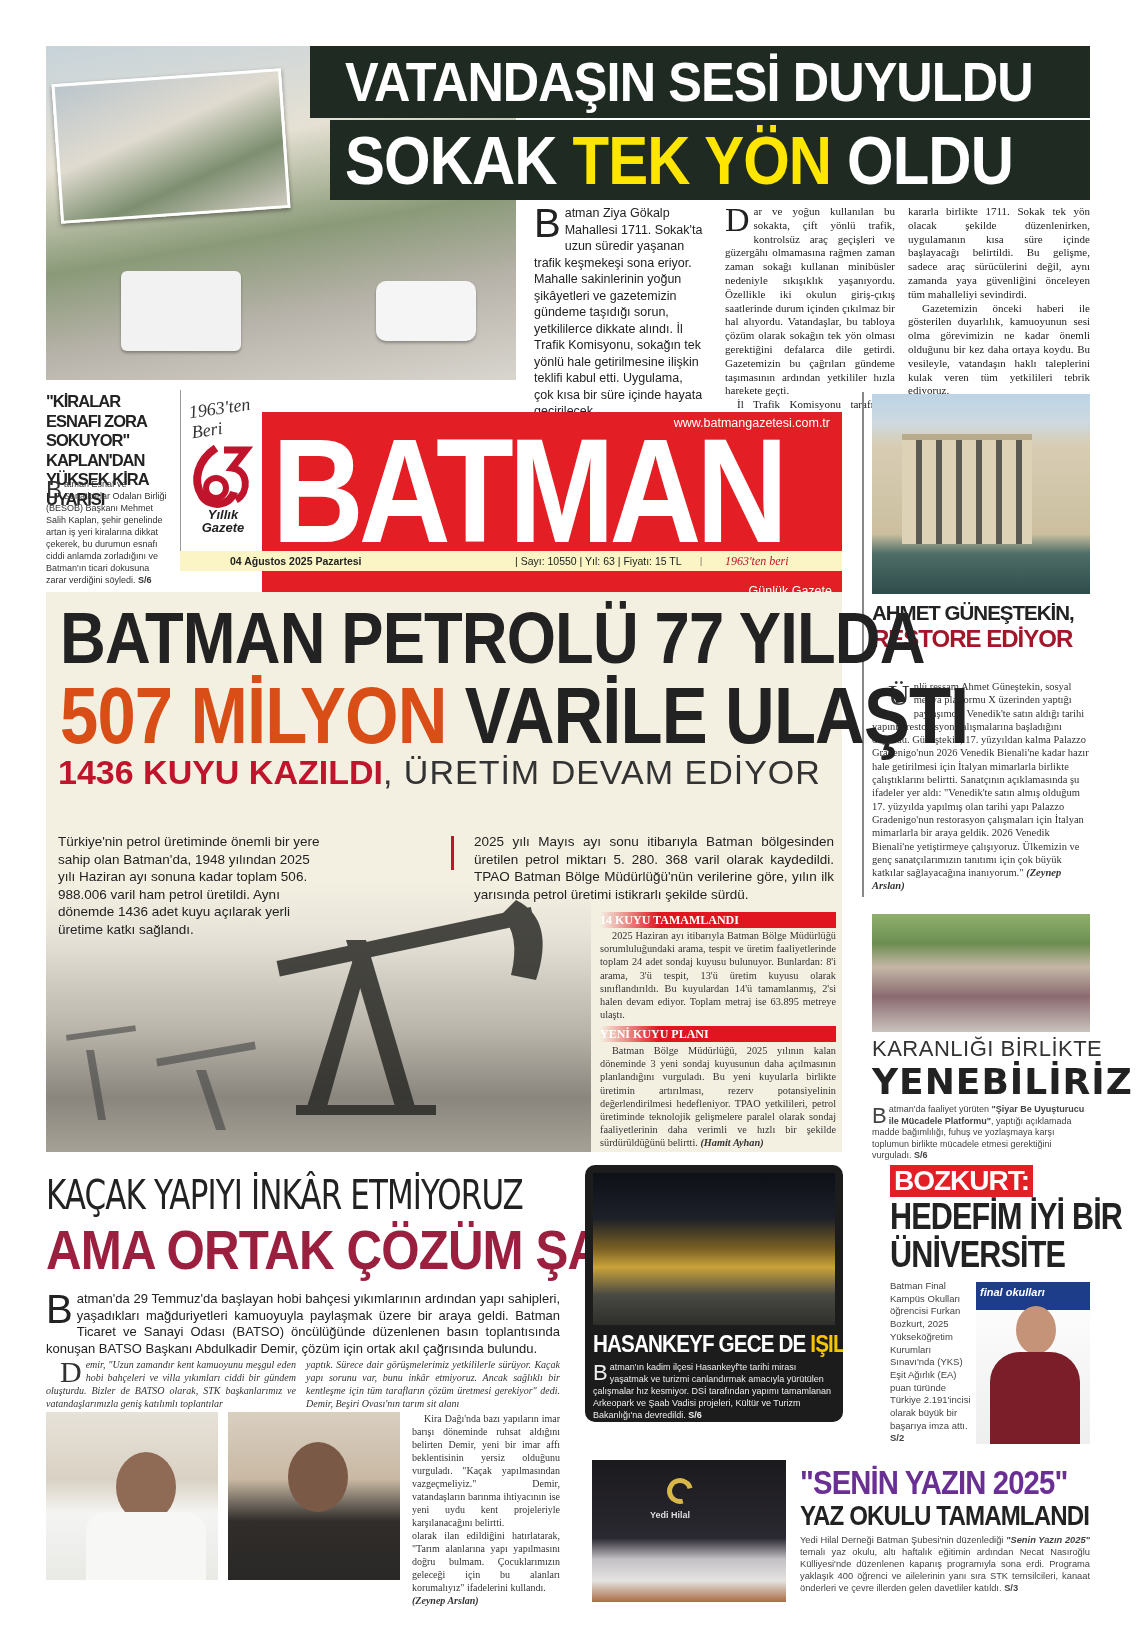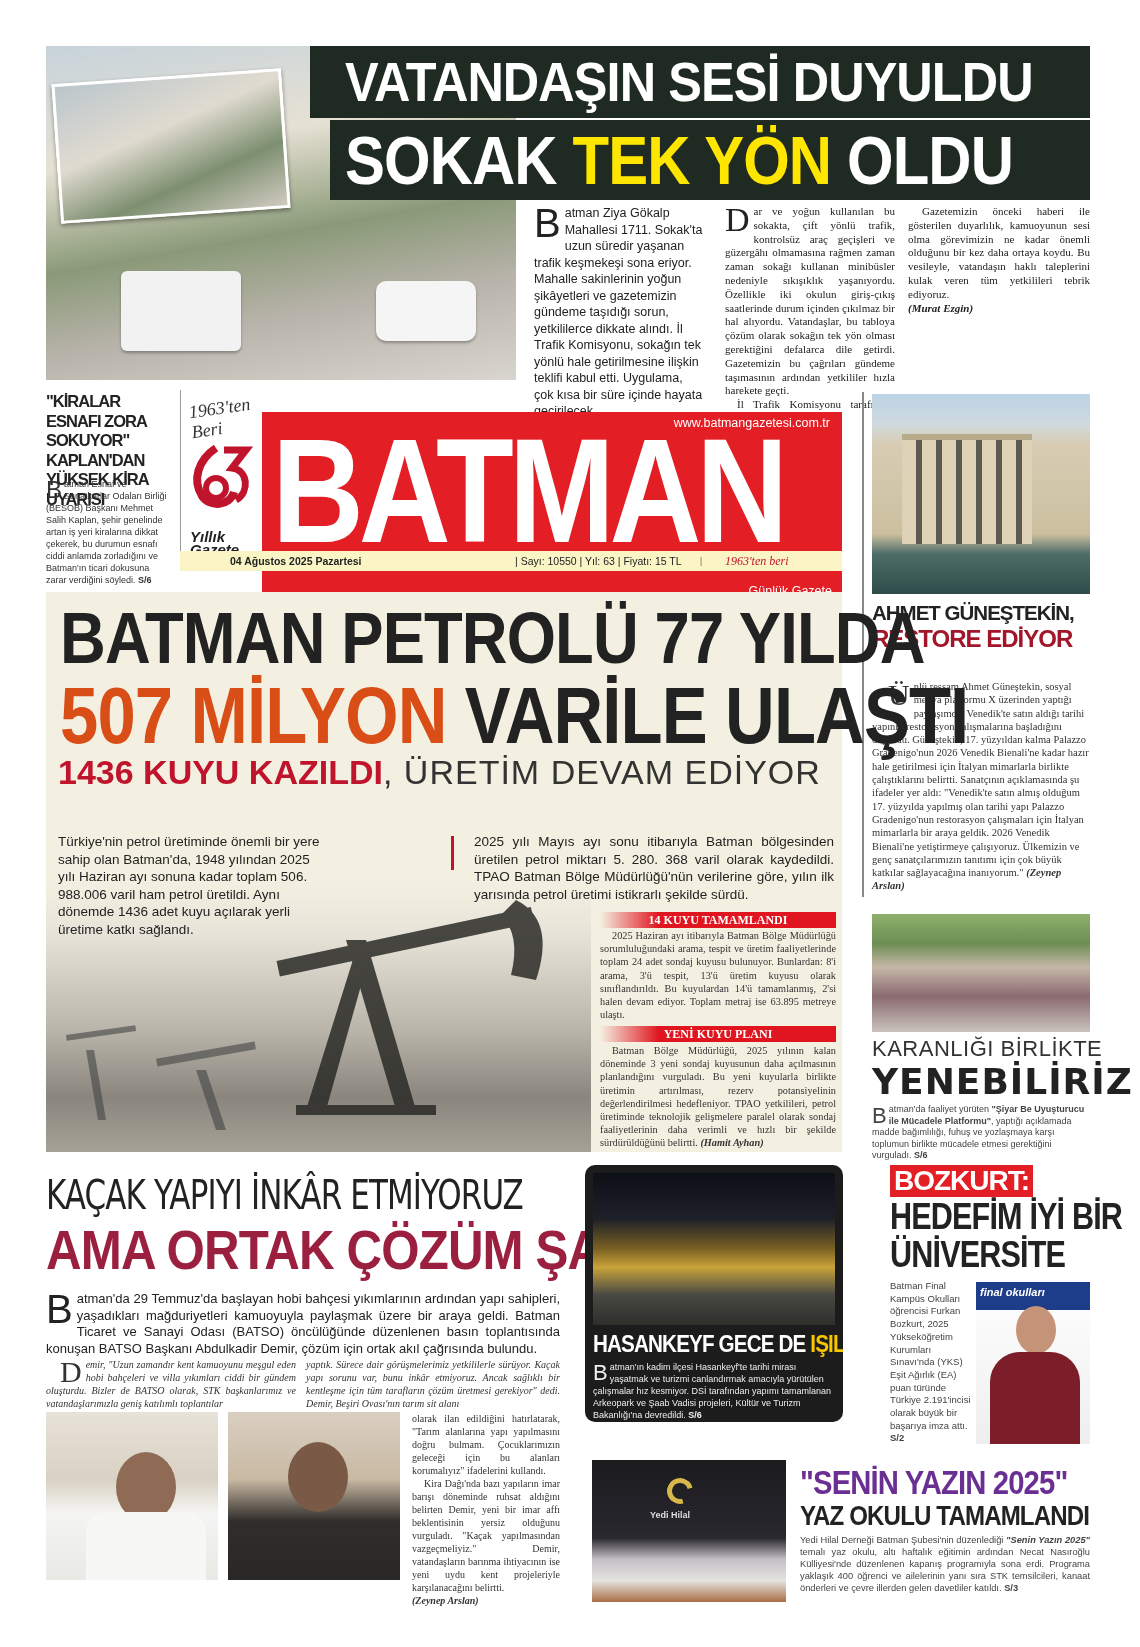--- a/index.html
+++ b/index.html
@@ -3,21 +3,21 @@
 <meta charset="utf-8">
 <style>
 *{box-sizing:border-box;margin:0;padding:0}
 body{width:1140px;height:1647px;background:#fff;font-family:"Liberation Sans",sans-serif;color:#222;position:relative;overflow:hidden}
 .abs{position:absolute}
 .serif{font-family:"Liberation Serif",serif}
 .cond{font-family:"Liberation Sans Narrow","Liberation Sans",sans-serif;font-weight:bold;letter-spacing:-1px}
 .photo{background:linear-gradient(160deg,#9aa9b0 0%,#d8d4c8 40%,#7b8a6a 70%,#bfb7a6 100%)}
 .hl-bar{background:#1f2b22;color:#fff}
 .drop{float:left;font-size:42px;line-height:34px;margin:2px 4px 0 0;font-weight:normal}
-.redband{background:linear-gradient(90deg,rgba(226,20,30,0) 0%,#e0151f 25%,#e0151f 100%);color:#fff;text-align:center;font-family:"Liberation Serif",serif;font-weight:bold;font-size:12px;height:16px;line-height:16px}
+.redband{background:linear-gradient(90deg,rgba(226,20,30,0) 0%,#e0151f 25%,#e0151f 100%);color:#fff;font-family:"Liberation Serif",serif;font-weight:bold;font-size:12px;height:16px;line-height:16px}
 .vline{background:#888;width:2px}
 .cream{background:#f4f0e1}
 </style>
 </head>
 <body>
 
 <div class="abs photo" style="left:46px;top:46px;width:470px;height:334px;background:linear-gradient(170deg,#c7d3da 0%,#e6e1d4 30%,#8a9a78 55%,#b8b3aa 75%,#d9d6cf 100%);">
   <div class="abs" style="left:10px;top:30px;width:230px;height:140px;background:linear-gradient(160deg,#bbc6cc,#e0dbd0 40%,#7d8f70 70%,#cfcac0);border:3px solid #fff;transform:rotate(-4deg);box-shadow:0 2px 4px rgba(0,0,0,.4)"></div>
   <div class="abs" style="left:75px;top:225px;width:120px;height:80px;background:#f2f2f2;border-radius:6px;box-shadow:0 2px 3px rgba(0,0,0,.3)"></div>
   <div class="abs" style="left:330px;top:235px;width:100px;height:60px;background:#f5f5f5;border-radius:10px;box-shadow:0 2px 3px rgba(0,0,0,.3)"></div>
@@ -32,40 +32,41 @@
 </div>
 
 <div class="abs" style="left:534px;top:205px;width:170px;font-size:12.5px;line-height:16.5px;color:#222">
   <span class="drop" style="font-size:40px;line-height:32px">B</span><span>atman Ziya Gökalp Mahallesi 1711. Sokak'ta uzun süredir yaşanan trafik keşmekeşi sona eriyor. Mahalle sakinlerinin yoğun şikâyetleri ve gazetemizin gündeme taşıdığı sorun, yetkililerce dikkate alındı. İl Trafik Komisyonu, sokağın tek yönlü hale getirilmesine ilişkin teklifi kabul etti. Uygulama, çok kısa bir süre içinde hayata geçirilecek.</span>
 </div>
 <div class="abs serif" style="left:725px;top:205px;width:170px;font-size:11px;line-height:13.8px;text-align:justify">
   <span class="drop" style="font-size:34px;line-height:26px">D</span><span>ar ve yoğun kullanılan bu sokakta, çift yönlü trafik, kontrolsüz araç geçişleri ve güzergâhı olmamasına rağmen zaman zaman sokağı kullanan minibüsler nedeniyle sıkışıklık yaşanıyordu. Özellikle iki okulun giriş-çıkış saatlerinde durum içinden çıkılmaz bir hal alıyordu. Vatandaşlar, bu tabloya çözüm olarak sokağın tek yön olması gerektiğini defalarca dile getirdi. Gazetemizin bu çağrıları gündeme taşımasının ardından yetkililer hızla harekete geçti.</span>
   <div style="text-indent:12px">İl Trafik Komisyonu tarafından alınan</div>
 </div>
 <div class="abs serif" style="left:908px;top:205px;width:182px;font-size:11px;line-height:13.8px;text-align:justify">
+  <div>kararla birlikte 1711. Sokak tek yön olacak şekilde düzenlenirken, uygulamanın kısa süre içinde başlayacağı belirtildi. Bu gelişme, sadece araç sürücülerini değil, aynı zamanda yaya güvenliğini önceleyen tüm mahalleliyi sevindirdi.</div>
   <div style="text-indent:14px">Gazetemizin önceki haberi ile gösterilen duyarlılık, kamuoyunun sesi olma görevimizin ne kadar önemli olduğunu bir kez daha ortaya koydu. Bu vesileyle, vatandaşın haklı taleplerini kulak veren tüm yetkilileri tebrik ediyoruz.</div>
   <div style="font-style:italic;font-weight:bold">(Murat Ezgin)</div>
 </div>
 
 <div class="abs cond" style="left:46px;top:392px;width:130px;font-size:16.5px;line-height:19.5px;color:#222">"KİRALAR ESNAFI ZORA SOKUYOR" KAPLAN'DAN YÜKSEK KİRA UYARISI</div>
 <div class="abs" style="left:46px;top:478px;width:126px;font-size:9px;line-height:12px;color:#333">
   <span class="drop" style="font-size:24px;line-height:20px;margin-right:2px">B</span><span>atman Esnaf ve Sanatkarlar Odaları Birliği (BESOB) Başkanı Mehmet Salih Kaplan, şehir genelinde artan iş yeri kiralarına dikkat çekerek, bu durumun esnafı ciddi anlamda zorladığını ve Batman'ın ticari dokusuna zarar verdiğini söyledi.</span>
   <b>S/6</b>
 </div>
 <div class="abs vline" style="left:180px;top:390px;height:180px;width:1px;background:#999"></div>
 
 <div class="abs serif" style="left:190px;top:398px;width:62px;font-style:italic;font-size:18px;line-height:20px;color:#333;transform:rotate(-8deg)">1963'ten Beri</div>
 <div class="abs" style="left:188px;top:440px;width:68px;height:70px;">
   <svg width="68" height="70" viewBox="0 0 68 70">
     <path d="M28 8 C10 20 4 40 14 56 C22 68 42 66 46 52" fill="none" stroke="#c0142c" stroke-width="8"></path>
     <path d="M36 10 L58 10 L44 28 C60 30 62 52 48 60" fill="none" stroke="#c0142c" stroke-width="7"></path>
     <circle cx="28" cy="48" r="10" fill="none" stroke="#c0142c" stroke-width="6"></circle>
   </svg>
 </div>
-<div class="abs" style="left:190px;top:530px;width:66px;text-align:left;font-weight:bold;font-style:italic;font-size:15px;line-height:13px;color:#222">
+<div class="abs" style="left:190px;top:508px;width:66px;text-align:center;font-weight:bold;font-style:italic;font-size:13px;line-height:13px;color:#222">
   <div>Yıllık</div>
   <div>Gazete</div>
 </div>
 <div class="abs" style="left:262px;top:412px;width:580px;height:190px;background:#e31e24">
   <div class="abs" style="right:12px;top:4px;color:#fff;font-size:12.5px">www.batmangazetesi.com.tr</div>
   <div class="abs" style="left:10px;top:6px;font-size:148px;line-height:146px;font-weight:bold;color:#fff;letter-spacing:-6px;transform:scaleX(0.86);transform-origin:left;white-space:nowrap">BATMAN</div>
   <div class="abs" style="right:10px;bottom:4px;color:#fff;font-size:12.5px">Günlük Gazete</div>
 </div>
 <div class="abs" style="left:180px;top:551px;width:662px;height:20px;background:#fbf5c6;font-size:10.5px;line-height:20px;color:#222">
   <span class="abs" style="left:50px;font-weight:bold">04 Ağustos 2025 Pazartesi</span>
@@ -141,22 +142,22 @@
 </div>
 <div class="abs serif" style="left:306px;top:1358px;width:254px;font-size:10px;line-height:13px;font-style:italic;text-align:justify;color:#333">yaptık. Sürece dair görüşmelerimiz yetkililerle sürüyor. Kaçak yapı sorunu var, bunu inkâr etmiyoruz. Ancak sağlıklı bir kentleşme için tüm tarafların çözüm üretmesi gerekiyor" dedi. Demir, Beşiri Ovası'nın tarım sit alanı</div>
 <div class="abs" style="left:46px;top:1412px;width:172px;height:168px;background:linear-gradient(180deg,#e7e2d9 0%,#d9d1c3 40%,#f4f4f2 60%,#e9e9e6 100%);">
   <div class="abs" style="left:70px;top:40px;width:60px;height:70px;border-radius:50%;background:#8f6a55"></div>
   <div class="abs" style="left:40px;top:100px;width:120px;height:68px;background:#f7f7f5;border-radius:20px 20px 0 0"></div>
 </div>
 <div class="abs" style="left:228px;top:1412px;width:172px;height:168px;background:linear-gradient(180deg,#d9cfc1 0%,#c9b9a4 40%,#302d2b 65%,#2a2826 100%);">
   <div class="abs" style="left:60px;top:30px;width:60px;height:70px;border-radius:50%;background:#7a5a46"></div>
 </div>
 <div class="abs serif" style="left:412px;top:1412px;width:148px;font-size:10px;line-height:13px;text-align:justify;color:#333">
+  <div style="text-indent:12px">Kira Dağı'nda bazı yapıların imar barışı döneminde ruhsat aldığını belirten Demir, yeni bir imar affı beklentisinin yersiz olduğunu vurguladı. "Kaçak yapılmasından vazgeçmeliyiz." Demir, vatandaşların barınma ihtiyacının ise yeni uydu kent projeleriyle karşılanacağını belirtti.</div>
   <div>olarak ilan edildiğini hatırlatarak, "Tarım alanlarına yapı yapılmasını doğru bulmam. Çocuklarımızın geleceği için bu alanları korumalıyız" ifadelerini kullandı.</div>
-  <div style="text-indent:12px">Kira Dağı'nda bazı yapıların imar barışı döneminde ruhsat aldığını belirten Demir, yeni bir imar affı beklentisinin yersiz olduğunu vurguladı. "Kaçak yapılmasından vazgeçmeliyiz." Demir, vatandaşların barınma ihtiyacının ise yeni uydu kent projeleriyle karşılanacağını belirtti.</div>
   <i style="font-weight:bold">(Zeynep Arslan)</i>
 </div>
 
 <div class="abs" style="left:585px;top:1165px;width:258px;height:257px;background:#1c1c1c;border-radius:10px;overflow:hidden">
   <div class="abs" style="left:8px;top:8px;width:242px;height:152px;background:linear-gradient(180deg,#0d1017 0%,#1d2028 30%,#7b6123 50%,#c9a33a 62%,#4a4a44 80%,#2e2e2b 100%);"></div>
   <div class="abs cond" style="left:8px;top:164px;font-size:24px;line-height:30px;white-space:nowrap;transform:scaleX(.86);transform-origin:left">
     <span style="color:#fff">HASANKEYF GECE DE</span>
     <span style="color:#f6c500">IŞIL IŞIL</span>
   </div>
   <div class="abs" style="left:8px;top:196px;width:244px;font-size:9px;line-height:12px;color:#eee">

